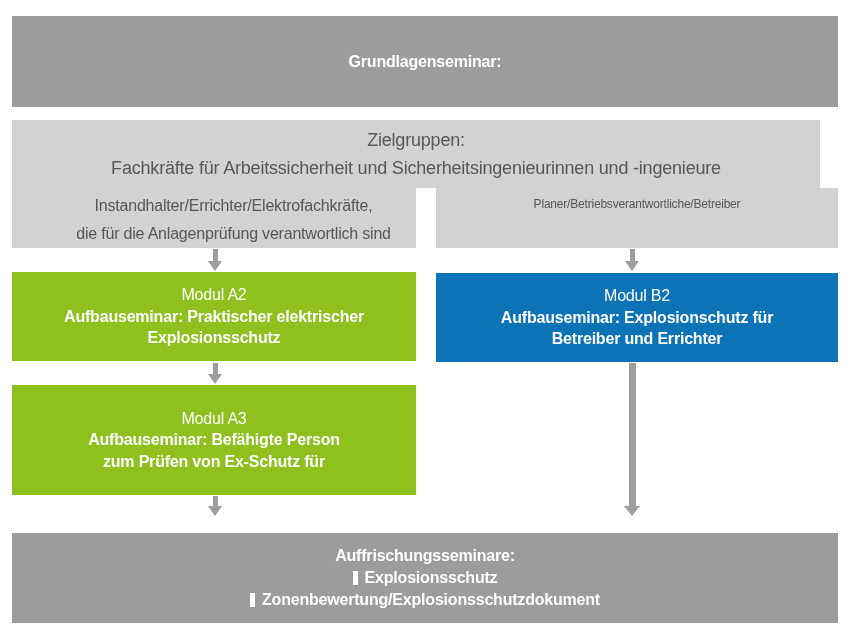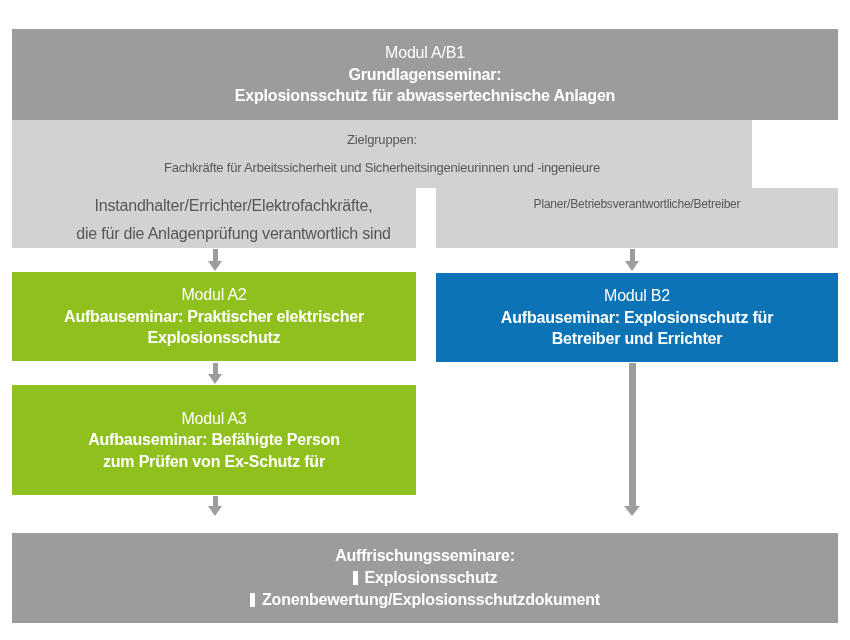--- a/index.html
+++ b/index.html
@@ -8,22 +8,22 @@
     font-family:"Liberation Sans", sans-serif;
     letter-spacing:-0.2px;
   }
   .box{position:absolute;display:flex;flex-direction:column;justify-content:center;
        align-items:center;text-align:center;box-sizing:border-box;}
   .dark{background:var(--dark-gray);color:var(--text-white);}
   .light{background:var(--light-gray);color:var(--text-dark);}
   .green{background:var(--green);color:var(--text-white);}
   .blue{background:var(--blue);color:var(--text-white);}
 
-  .module-ab1{left:12px;top:29px;width:826px;height:91px;font-size:16px;line-height:21.5px;}
-  .zielgruppen{left:12px;top:120px;width:740px;height:68px;font-size:13px;line-height:28px;}
+  .module-ab1{left:12px;top:16px;width:826px;height:91px;font-size:16px;line-height:21.5px;gap:31px;}
+  .zielgruppen{left:12px;top:120px;width:808px;height:68px;font-size:18px;line-height:28px;}
   .target-left{left:12px;top:188px;width:404px;height:60px;font-size:16px;line-height:28px;justify-content:flex-end;padding-top:2px;padding-left:39px;}
   .target-right{left:436px;top:188px;width:402px;height:60px;font-size:12px;line-height:28px;justify-content:flex-start;padding-top:2px;}
   .module-a2{left:12px;top:272px;width:404px;height:89px;font-size:16px;line-height:21.5px;}
   .module-b2{left:436px;top:273px;width:402px;height:89px;font-size:16px;line-height:21.5px;}
   .module-a3{left:12px;top:385px;width:404px;height:110px;font-size:16px;line-height:21.5px;}
   .refresher{left:12px;top:517px;width:826px;height:90px;font-size:16px;line-height:22px;margin-top:16px;}
 
   .b{font-weight:bold;}
 
   .arrow{position:absolute;display:flex;flex-direction:column;align-items:center;}

